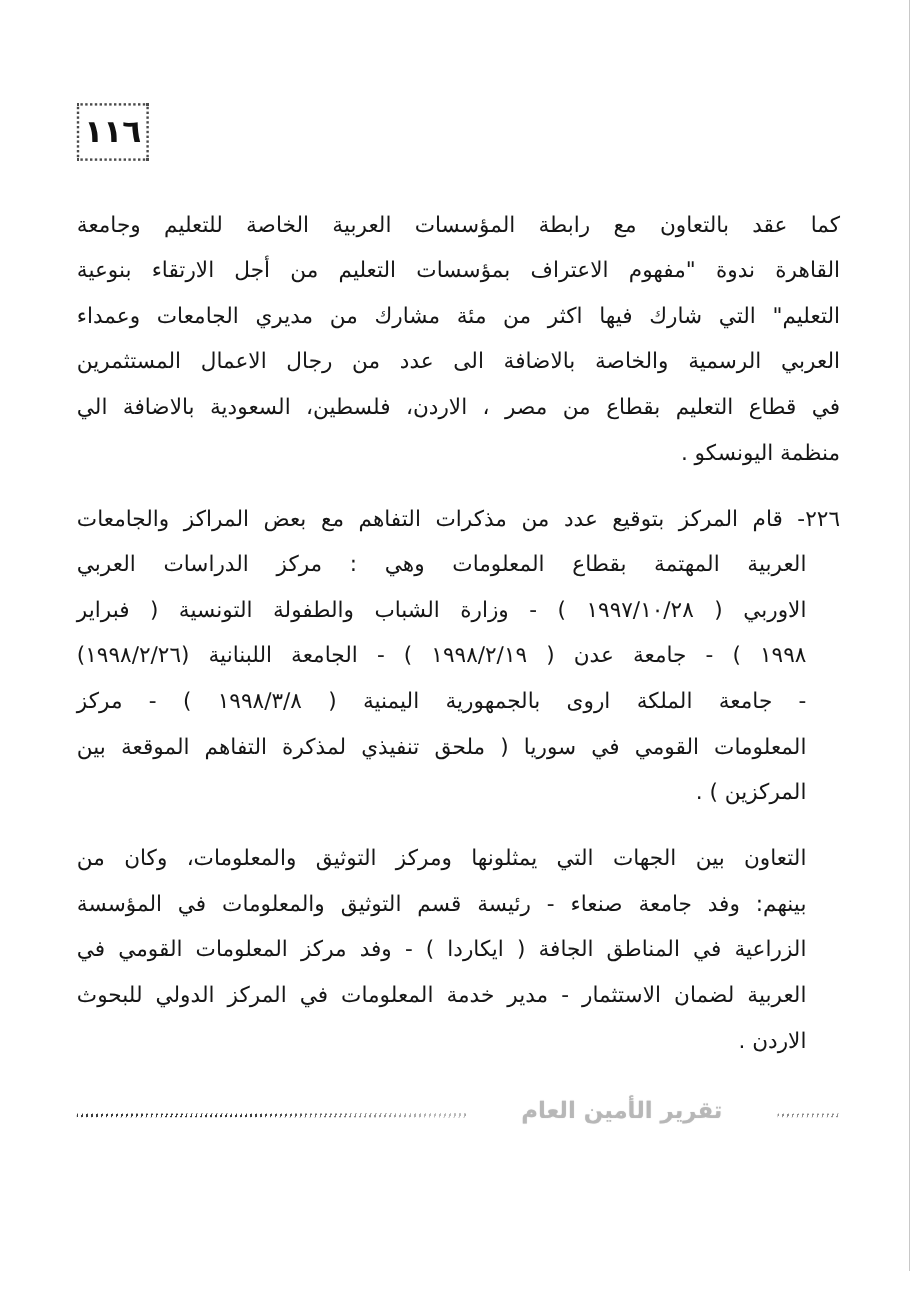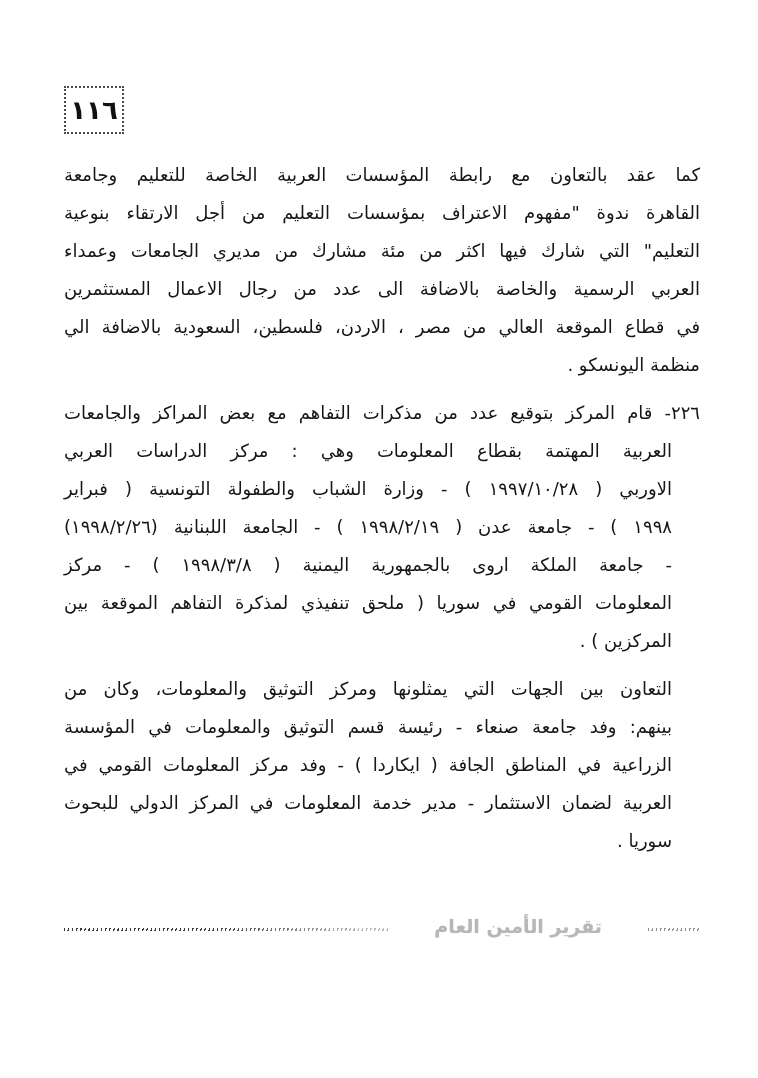--- a/index.html
+++ b/index.html
@@ -34,21 +34,21 @@
       linear-gradient(to right, rgba(255,255,255,0) 70%, rgba(255,255,255,.45) 98%),
       repeating-linear-gradient(105deg,#262626 0 1.5px,transparent 1.5px 4px);
   }
   
   .body{
     position:absolute;top:152px;left:64px;right:58px;
     direction:rtl;
     font-size:18px;line-height:38px;
     color:#161616;
   }
-  .para{margin:4px 0 10px 0;}
+  .para{margin:17px 0 10px 0;}
   .line{min-height:38px;}
   .just{text-align:justify;text-align-last:justify;}
   .last{text-align-last:right;}
   .indent{padding-right:28px;}
   
   .footer{
     position:absolute;left:64px;right:58px;top:908px;height:36px;
     direction:rtl;
     display:flex;align-items:center;gap:36px;
   }
@@ -83,40 +83,40 @@
     <div class="header-rule"></div>
   </div>
 
   <div class="body">
 
     <div class="para">
       <div class="line just">كما عقد بالتعاون مع رابطة المؤسسات العربية الخاصة للتعليم وجامعة</div>
       <div class="line just">القاهرة ندوة "مفهوم الاعتراف بمؤسسات التعليم من أجل الارتقاء بنوعية</div>
       <div class="line just">التعليم" التي شارك فيها اكثر من مئة مشارك من مديري الجامعات وعمداء</div>
       <div class="line just">العربي الرسمية والخاصة بالاضافة الى عدد من رجال الاعمال المستثمرين</div>
-      <div class="line just">في قطاع الموقعة العالي من مصر ، الاردن، فلسطين، السعودية بالاضافة الي</div>
+      <div class="line just">في قطاع التعليم بقطاع من مصر ، الاردن، فلسطين، السعودية بالاضافة الي</div>
       <div class="line last">منظمة اليونسكو .</div>
     </div>
 
     <div class="para">
       <div class="line just">٢٢٦- قام المركز بتوقيع عدد من مذكرات التفاهم مع بعض المراكز والجامعات</div>
       <div class="line just indent">العربية المهتمة بقطاع المعلومات وهي : مركز الدراسات العربي</div>
       <div class="line just indent">الاوربي ( ١٩٩٧/١٠/٢٨ ) - وزارة الشباب والطفولة التونسية ( فبراير</div>
       <div class="line just indent">١٩٩٨ ) - جامعة عدن ( ١٩٩٨/٢/١٩ ) - الجامعة اللبنانية (١٩٩٨/٢/٢٦)</div>
       <div class="line just indent">- جامعة الملكة اروى بالجمهورية اليمنية ( ١٩٩٨/٣/٨ ) - مركز</div>
       <div class="line just indent">المعلومات القومي في سوريا ( ملحق تنفيذي لمذكرة التفاهم الموقعة بين</div>
       <div class="line last indent">المركزين ) .</div>
     </div>
 
     <div class="para">
       <div class="line just indent">التعاون بين الجهات التي يمثلونها ومركز التوثيق والمعلومات، وكان من</div>
       <div class="line just indent">بينهم: وفد جامعة صنعاء - رئيسة قسم التوثيق والمعلومات في المؤسسة</div>
       <div class="line just indent">الزراعية في المناطق الجافة ( ايكاردا ) - وفد مركز المعلومات القومي في</div>
       <div class="line just indent">العربية لضمان الاستثمار - مدير خدمة المعلومات في المركز الدولي للبحوث</div>
-      <div class="line last indent">سوريا .</div>
+      <div class="line last indent">الاردن .</div>
     </div>
 
   </div>
 
   <div class="footer">
     <div class="footer-rule-short"></div>
     <div class="footer-title">تقرير الأمين العام</div>
     <div class="footer-rule-long"></div>
   </div>
 

